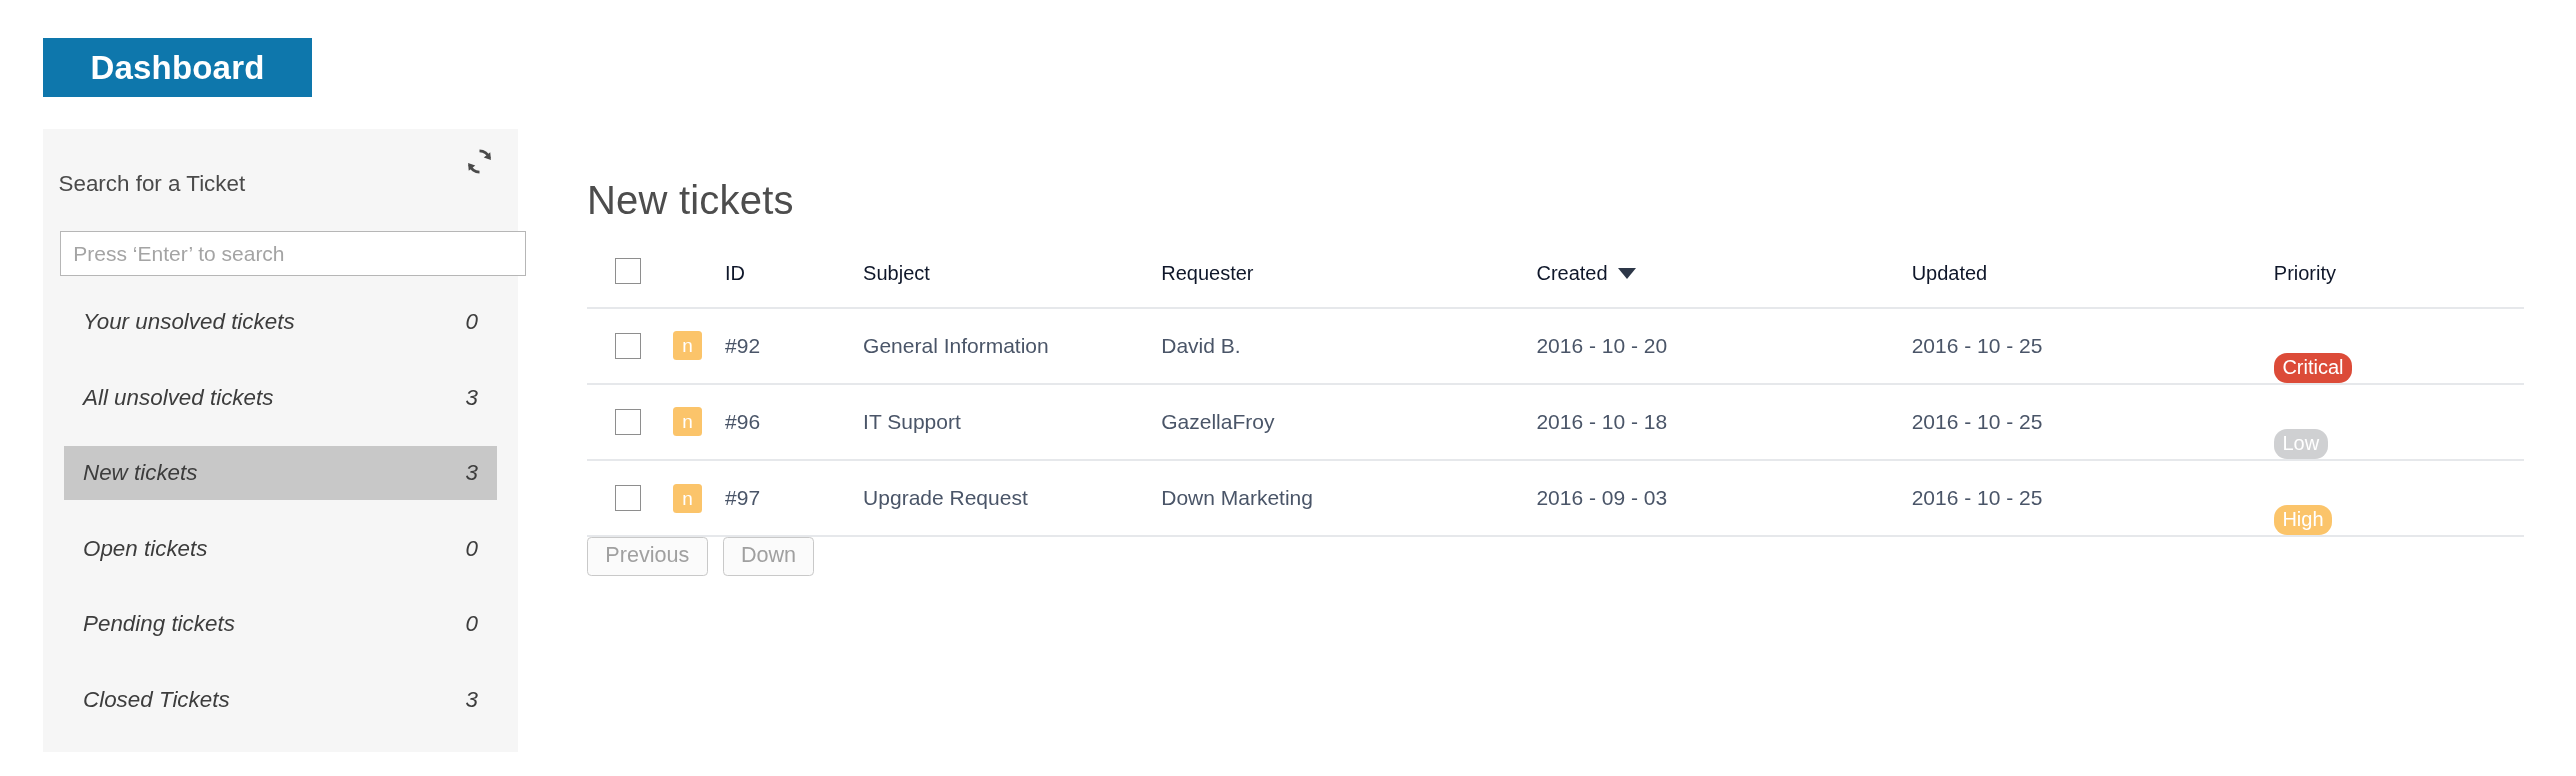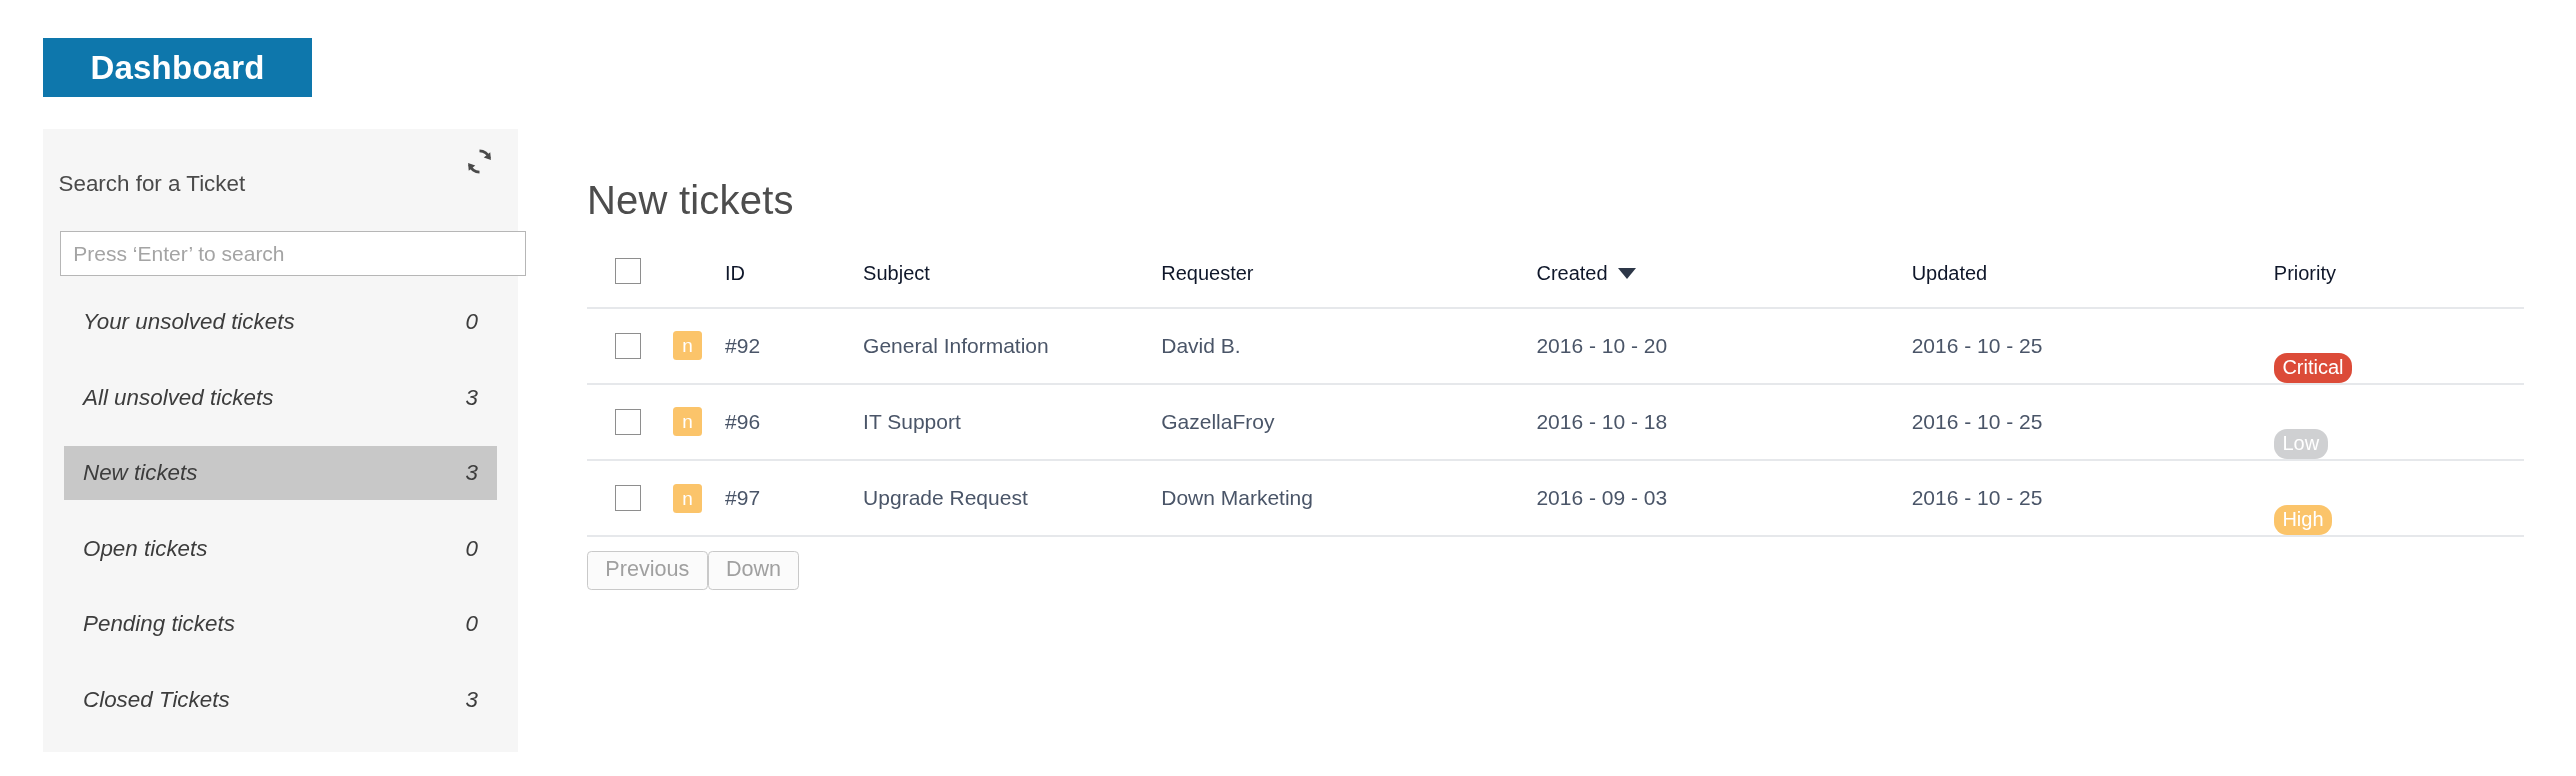--- a/index.html
+++ b/index.html
@@ -227,23 +227,22 @@
     padding: 4.3px 8.6px 6px 8.6px;
     line-height: 1;
     margin-top: 44px;
   }
   .prio-critical { background: #dc4b38; }
   .prio-low      { background: #cfd0d2; }
   .prio-high     { background: #fbc46a; }
 
   
   .pager {
-    margin-top: 14px;
     display: flex;
-    gap: 0;
+    gap: 15px;
   }
   .pager button {
     font-family: "Liberation Sans", sans-serif;
     font-size: 21.6px;
     color: #a0a0a0;
     background: #fbfbfb;
     border: 0.9px solid #c9c9c9;
     border-radius: 4.3px;
     padding: 6px 17.3px 8.6px 17.3px;
     cursor: pointer;

